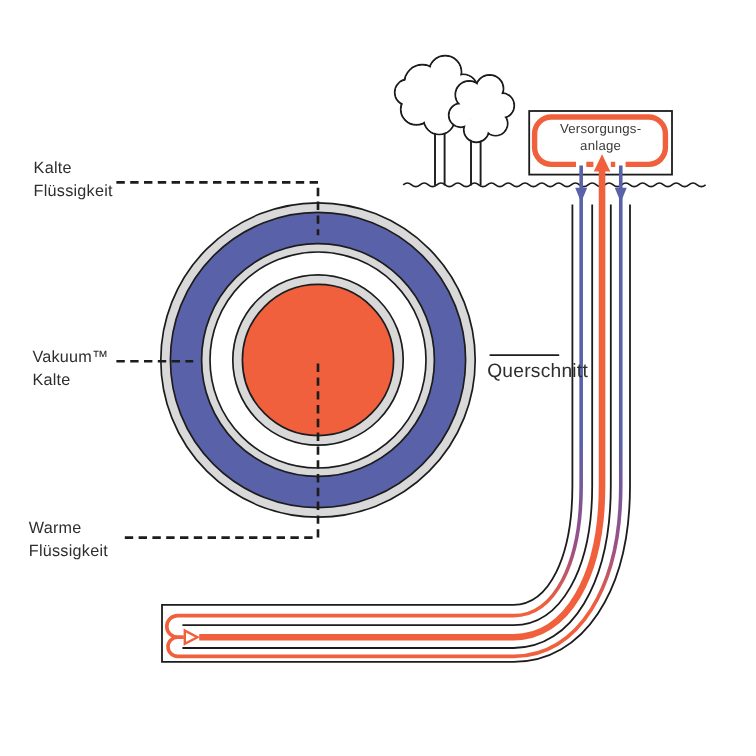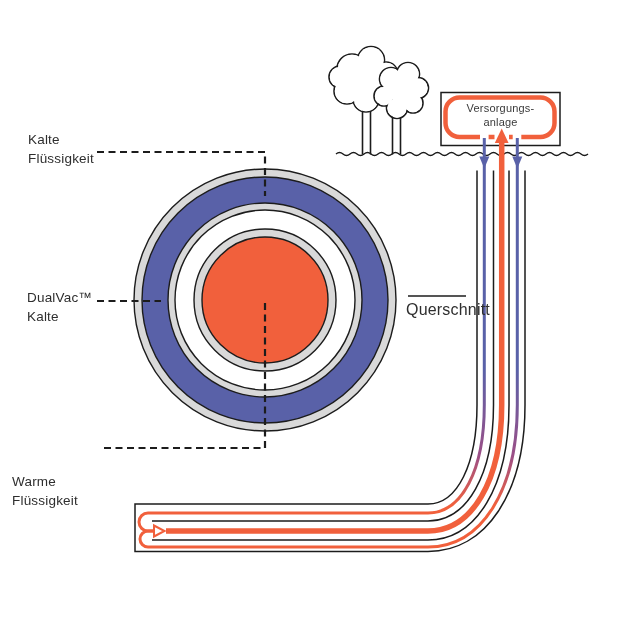--- a/index.html
+++ b/index.html
@@ -2,21 +2,21 @@
 <html><head>
 <meta charset="utf-8">
 <style>
   html,body{margin:0;padding:0;background:#fff;}
   .canvas{position:relative;width:630px;height:630px;background:#fff;overflow:hidden;
           font-family:"Liberation Sans", sans-serif;}
   .canvas svg{position:absolute;left:0;top:0;}
   .lbl{position:absolute;font-size:13.5px;line-height:19px;color:#2e2e2e;letter-spacing:.2px;white-space:nowrap;}
   .lbl-cold{left:28px;top:130px;}
   .lbl-vacuum{left:27px;top:288px;}
-  .lbl-warm{left:12px;top:430px;margin-top:42px;}
+  .lbl-warm{left:24px;top:430px;}
   .lbl-cross{left:406px;top:303px;font-size:16px;line-height:14px;}
   .lbl-facility{left:441px;top:102px;width:119px;text-align:center;
                 font-size:11px;line-height:13.5px;color:#3a3a3a;font-weight:500;letter-spacing:.2px;}
 </style>
 </head>
 <body>
 
 <div class="canvas">
 
 <svg width="630" height="630" viewBox="0 0 630 630">
@@ -114,21 +114,21 @@
   </g>
 
   <line x1="408" y1="296" x2="466" y2="296" stroke-width="1.4" stroke="#1c1c1c"></line>
 </svg>
 
 <div class="lbl lbl-cold">
   <span>Kalte</span><br>
   <span>Flüssigkeit</span>
 </div>
 <div class="lbl lbl-vacuum">
-  <span>DualVac™</span><br>
+  <span>Vakuum™</span><br>
   <span>Kalte</span>
 </div>
 <div class="lbl lbl-warm">
   <span>Warme</span><br>
   <span>Flüssigkeit</span>
 </div>
 <div class="lbl lbl-cross">Querschnitt</div>
 <div class="lbl lbl-facility">
   <span>Versorgungs-</span><br>
   <span>anlage</span>

